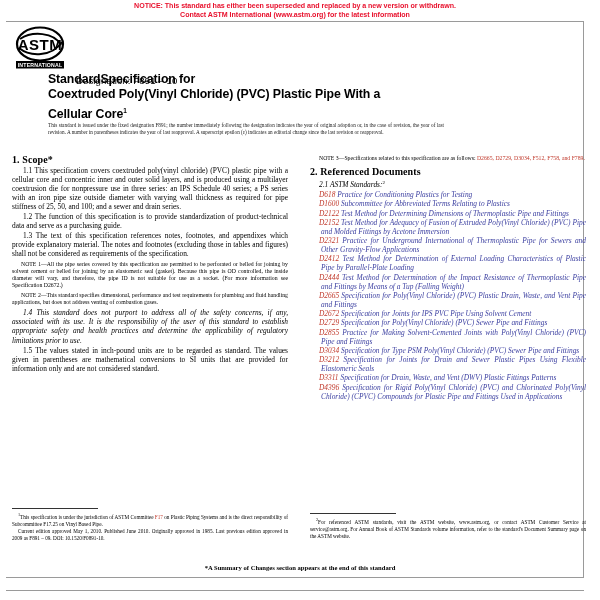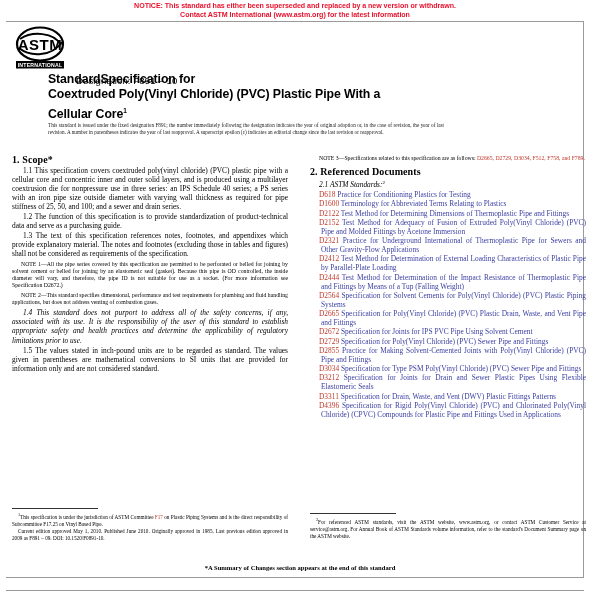--- a/index.html
+++ b/index.html
@@ -168,20 +168,21 @@
   .subsec i { font-style: italic; }
   .sup-s {
     font-size: 5px;
     vertical-align: super;
   }
   
   .ref-list {
     margin: 0;
     padding: 0;
     list-style: none;
+    font-style: italic;
   }
   .ref-item {
     margin: 0 0 0.2px 0;
     padding-left: 11px;
     text-indent: -2px;
     font-size: 7.4px;
     line-height: 9.05px;
     color: #3b3fa0;
     text-align: justify;
   }
@@ -296,27 +297,26 @@
   </div>
 
   <div class="col col-right">
     <p class="note-red"><span class="note-lbl">NOTE 3—</span><span>Specifications related to this specification are as follows: </span><span class="rid-red">D2665, D2729, D3034, F512, F758, and F789.</span></p>
 
     <div class="sec-head">2. Referenced Documents</div>
     <div class="subsec"><i>2.1 ASTM Standards:</i><span class="sup-s">2</span></div>
 
     <ul class="ref-list">
       <li class="ref-item"><span class="rid">D618</span> <span>Practice for Conditioning Plastics for Testing</span></li>
-      <li class="ref-item"><span class="rid">D1600</span> <span>Terminology for Abbreviated Terms Relating to Plastics</span></li>
+      <li class="ref-item"><span class="rid">D1600</span> <span>Subcommittee for Abbreviated Terms Relating to Plastics</span></li>
       <li class="ref-item"><span class="rid">D2122</span> <span>Test Method for Determining Dimensions of Thermoplastic Pipe and Fittings</span></li>
       <li class="ref-item"><span class="rid">D2152</span> <span>Test Method for Adequacy of Fusion of Extruded Poly(Vinyl Chloride) (PVC) Pipe and Molded Fittings by Acetone Immersion</span></li>
       <li class="ref-item"><span class="rid">D2321</span> <span>Practice for Underground International of Thermoplastic Pipe for Sewers and Other Gravity-Flow Applications</span></li>
       <li class="ref-item"><span class="rid">D2412</span> <span>Test Method for Determination of External Loading Characteristics of Plastic Pipe by Parallel-Plate Loading</span></li>
       <li class="ref-item"><span class="rid">D2444</span> <span>Test Method for Determination of the Impact Resistance of Thermoplastic Pipe and Fittings by Means of a Tup (Falling Weight)</span></li>
-      <li class="ref-item"><span class="rid">D2564</span> <span>Specification for Solvent Cements for Poly(Vinyl Chloride) (PVC) Plastic Piping Systems</span></li>
       <li class="ref-item"><span class="rid">D2665</span> <span>Specification for Poly(Vinyl Chloride) (PVC) Plastic Drain, Waste, and Vent Pipe and Fittings</span></li>
       <li class="ref-item"><span class="rid">D2672</span> <span>Specification for Joints for IPS PVC Pipe Using Solvent Cement</span></li>
       <li class="ref-item"><span class="rid">D2729</span> <span>Specification for Poly(Vinyl Chloride) (PVC) Sewer Pipe and Fittings</span></li>
       <li class="ref-item"><span class="rid">D2855</span> <span>Practice for Making Solvent-Cemented Joints with Poly(Vinyl Chloride) (PVC) Pipe and Fittings</span></li>
       <li class="ref-item"><span class="rid">D3034</span> <span>Specification for Type PSM Poly(Vinyl Chloride) (PVC) Sewer Pipe and Fittings</span></li>
       <li class="ref-item"><span class="rid">D3212</span> <span>Specification for Joints for Drain and Sewer Plastic Pipes Using Flexible Elastomeric Seals</span></li>
       <li class="ref-item"><span class="rid">D3311</span> <span>Specification for Drain, Waste, and Vent (DWV) Plastic Fittings Patterns</span></li>
       <li class="ref-item"><span class="rid">D4396</span> <span>Specification for Rigid Poly(Vinyl Chloride) (PVC) and Chlorinated Poly(Vinyl Chloride) (CPVC) Compounds for Plastic Pipe and Fittings Used in Applications</span></li>
     </ul>
   </div>

